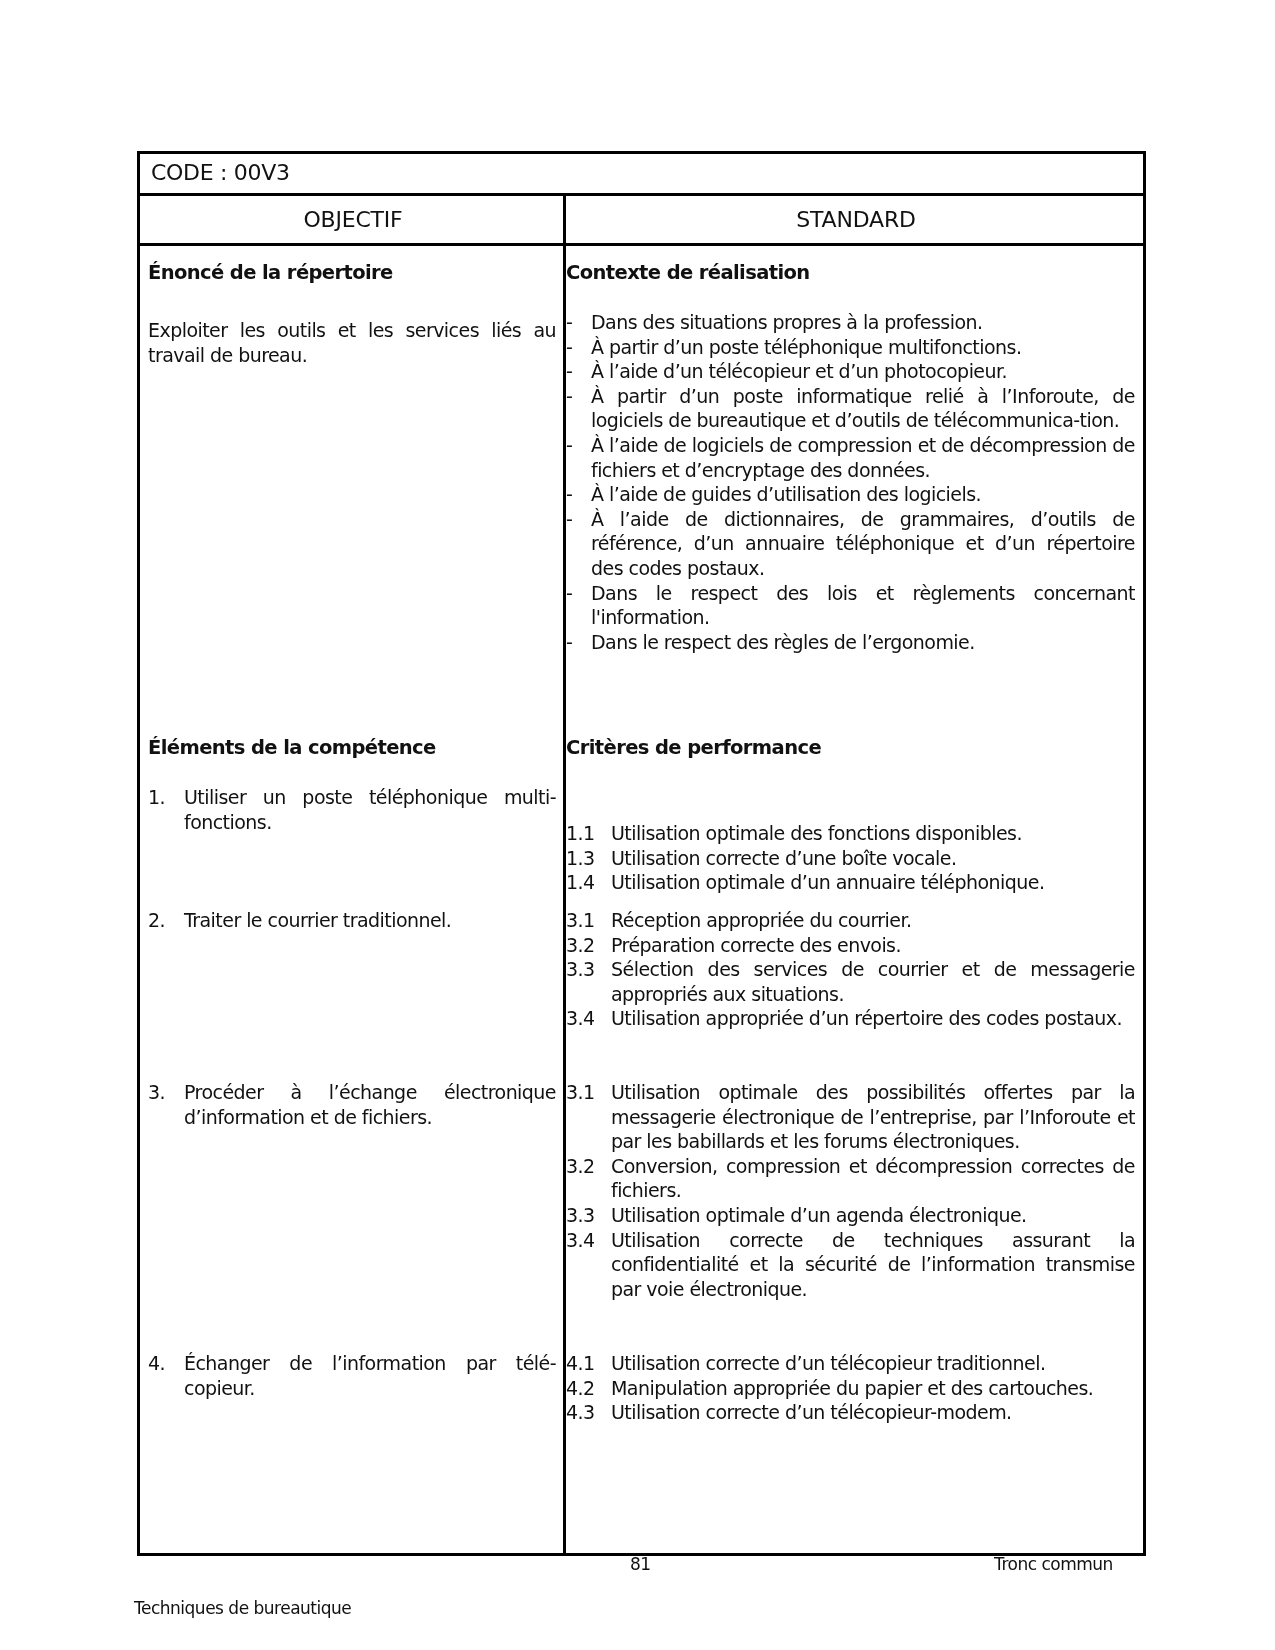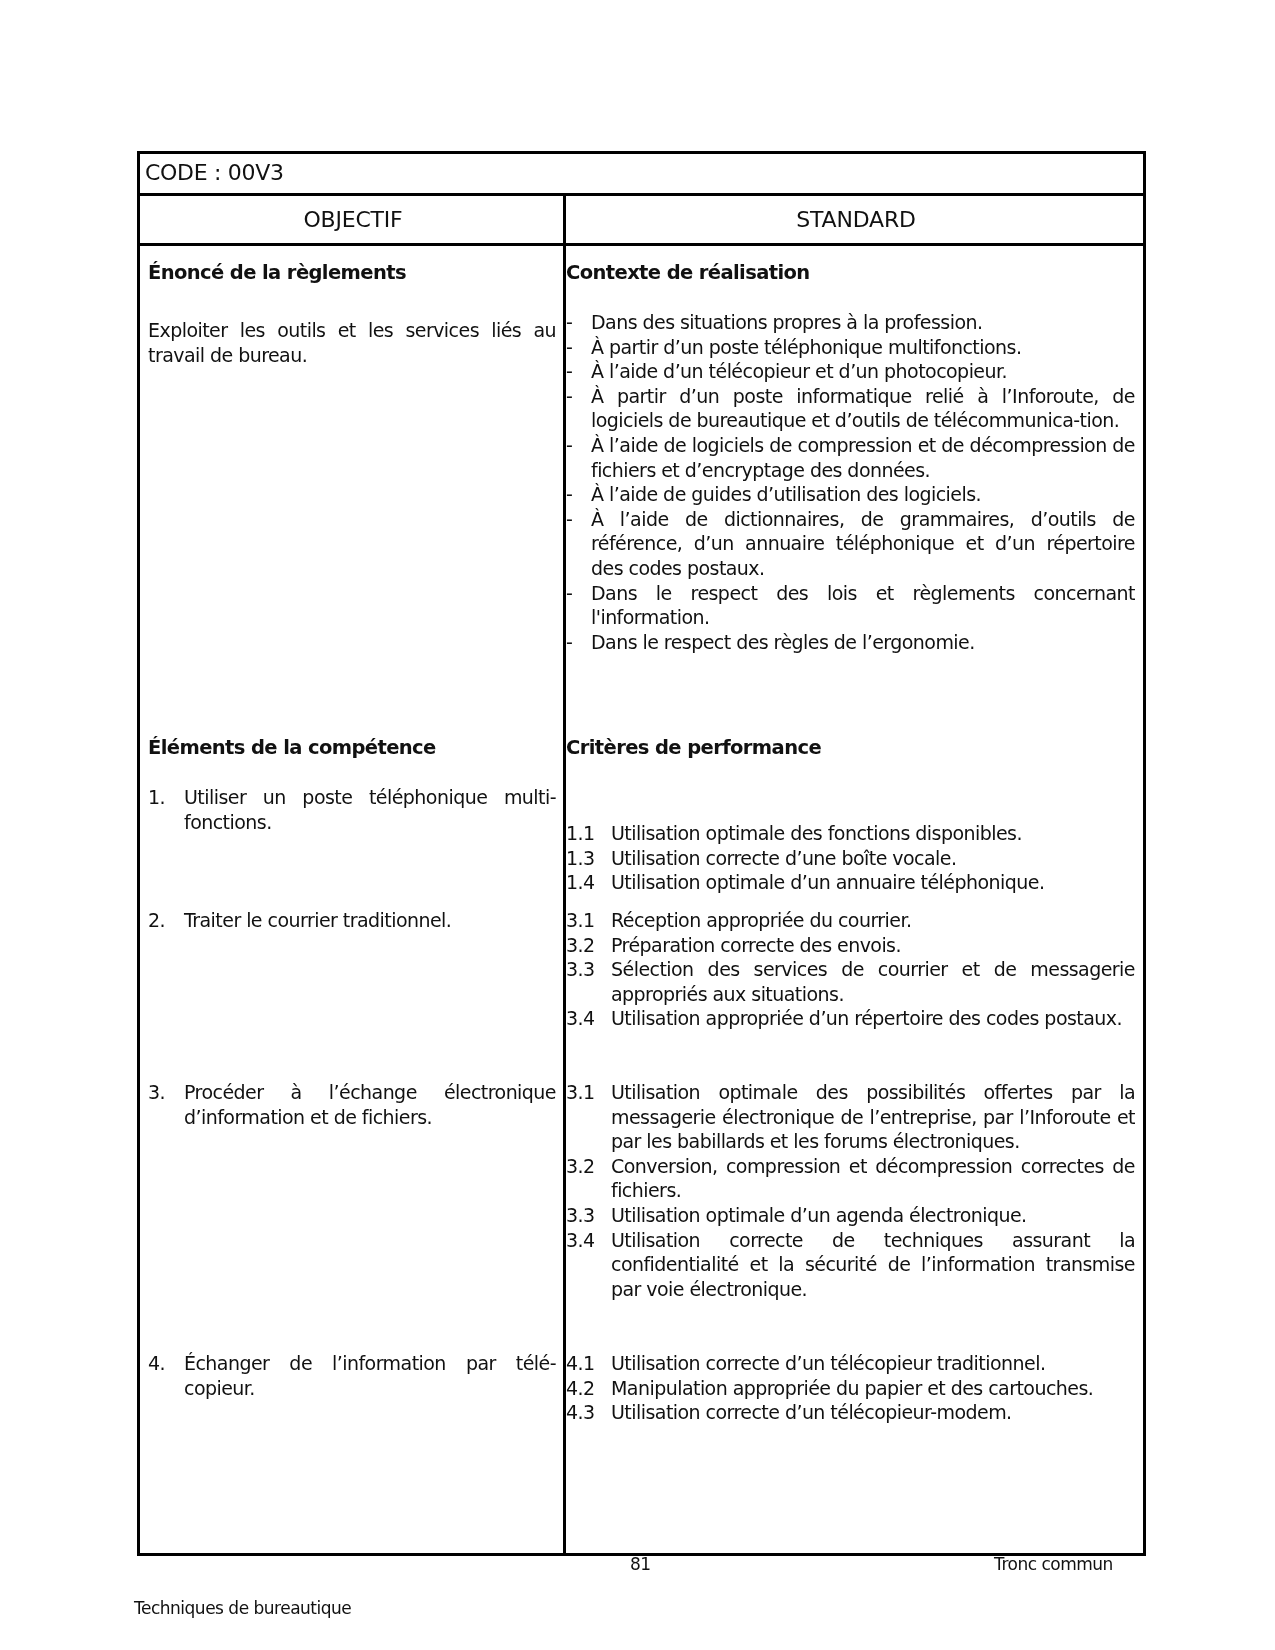--- a/index.html
+++ b/index.html
@@ -2,21 +2,21 @@
 <html><head>
 <meta charset="utf-8">
 <style>
   html, body { margin: 0; padding: 0; background: #ffffff; }
   body { width: 1275px; height: 1650px; position: relative; overflow: hidden;
          font-family: "DejaVu Sans", sans-serif; color: #111111; }
   .sheet { position: absolute; left: 137px; top: 151px; width: 1009px; height: 1405px;
            border: 3px solid #000; box-sizing: border-box; }
   .code-row { position: absolute; left: 0; top: 0; right: 0; height: 42px;
               border-bottom: 3px solid #000; box-sizing: border-box;
-              font-size: 22px; line-height: 38px; padding-left: 5px; letter-spacing: -0.3px; }
+              font-size: 22px; line-height: 38px; padding-left: 11px; letter-spacing: -0.3px; }
   .head-row { position: absolute; left: 0; right: 0; top: 42px; height: 50px;
               border-bottom: 3px solid #000; box-sizing: border-box; }
   .head-cell { position: absolute; top: 0; height: 41px; line-height: 48px; text-align: center;
                font-size: 22px; letter-spacing: -0.2px; }
   .head-left { left: 0; width: 426px; }
   .head-right { left: 429px; right: 0; }
   .divider { position: absolute; left: 423px; top: 42px; bottom: 0; width: 3px; background: #000; }
   .col { position: absolute; top: 92px; bottom: 0; box-sizing: border-box; font-size: 19px;
          line-height: 24.6px; letter-spacing: -0.55px; }
   .col-left { left: 8px; width: 408px; }
@@ -45,21 +45,21 @@
   <div class="code-row">CODE :  00V3</div>
 
   <div class="head-row">
     <div class="head-cell head-left">OBJECTIF</div>
     <div class="head-cell head-right">STANDARD</div>
   </div>
 
   <div class="divider"></div>
 
   <div class="col col-left">
-    <div class="sec-head" style="top:15px;">Énoncé de la règlements</div>
+    <div class="sec-head" style="top:15px;">Énoncé de la répertoire</div>
     <div class="block para" style="top:64px;">Exploiter les outils et les services liés au travail de bureau.</div>
 
     <div class="sec-head" style="top:490px;text-align:center;">Éléments de la compétence</div>
 
     <div class="block item" style="top:539px;">
       <span class="num">1.</span>
       <span class="txt">Utiliser un poste téléphonique multi-fonctions.</span>
     </div>
     <div class="block item" style="top:662px;">
       <span class="num">2.</span>

